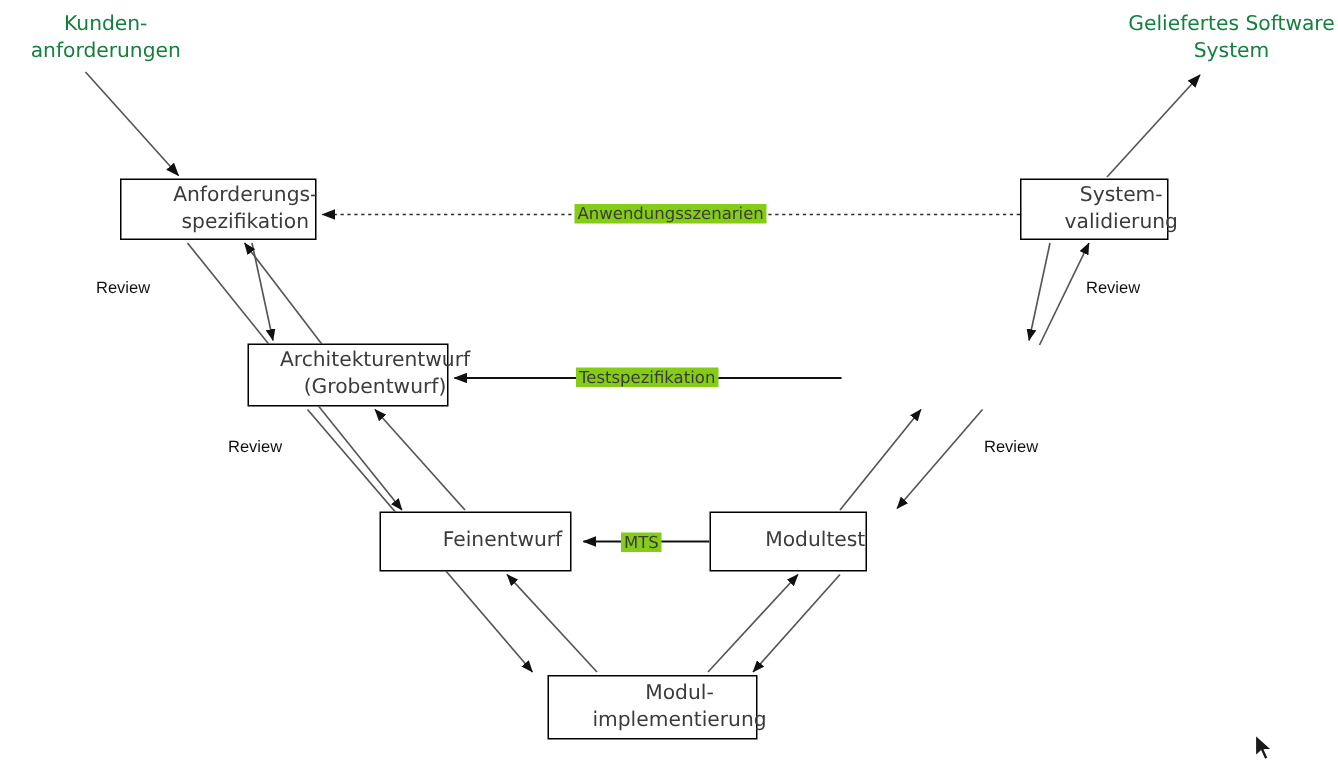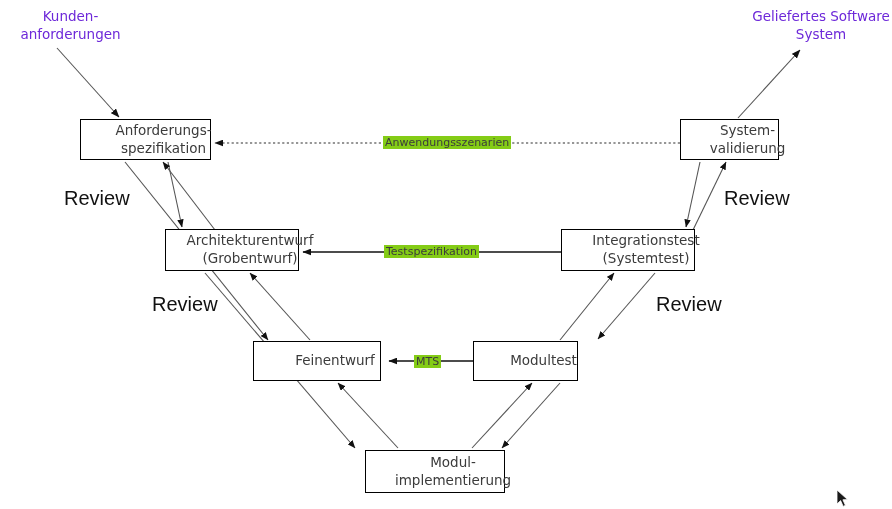--- a/index.html
+++ b/index.html
@@ -37,21 +37,21 @@
     font-family: "DejaVu Sans", sans-serif;
     font-size: 13.5px;
     line-height: 1.32;
     text-align: center;
     white-space: pre-line;
     z-index: 3;
     padding-left: 36px;
   }
   .free-label {
     position: absolute;
-    color: #6d28d9;
+    color: #15803d;
     font-family: "DejaVu Sans", sans-serif;
     font-size: 13.5px;
     line-height: 1.32;
     text-align: center;
     white-space: pre-line;
     z-index: 4;
   }
   .edge-label {
     position: absolute;
     color: #3b3b3b;
@@ -61,21 +61,21 @@
     line-height: 1.2;
     text-align: center;
     padding: 0 2px;
     white-space: nowrap;
     z-index: 5;
   }
   .review-label {
     position: absolute;
     color: #111111;
     font-family: "Liberation Sans", sans-serif;
-    font-size: 20px;
+    font-size: 11px;
     line-height: 1.2;
     white-space: nowrap;
     z-index: 4;
   }
   .cursor-arrow {
     position: absolute;
     z-index: 10;
     width: 14px;
     height: 20px;
   }
@@ -128,22 +128,20 @@
   <div class="node-box" style="left:165px; top:229px; width:134px; height:42px;">Architekturentwurf
 (Grobentwurf)</div>
 
   <div class="node-box" style="left:253px; top:341px; width:128px; height:40px;">Feinentwurf</div>
 
   <div class="node-box" style="left:365px; top:450px; width:140px; height:43px;">Modul-
 implementierung</div>
 
   <div class="node-box" style="left:473px; top:341px; width:105px; height:40px;">Modultest</div>
 
-  <div class="node-box" style="left:561px; top:229px; width:134px; height:42px;">Integrationstest
-(Systemtest)</div>
 
   <div class="node-box" style="left:680px; top:119px; width:99px; height:41px;">System-
 validierung</div>
 
   <div class="free-label" style="left:8px; top:8px; width:125px; text-align:center;">Kunden-
 anforderungen</div>
 
   <div class="free-label" style="left:750px; top:8px; width:142px; text-align:center;">Geliefertes Software
 System</div>
 

